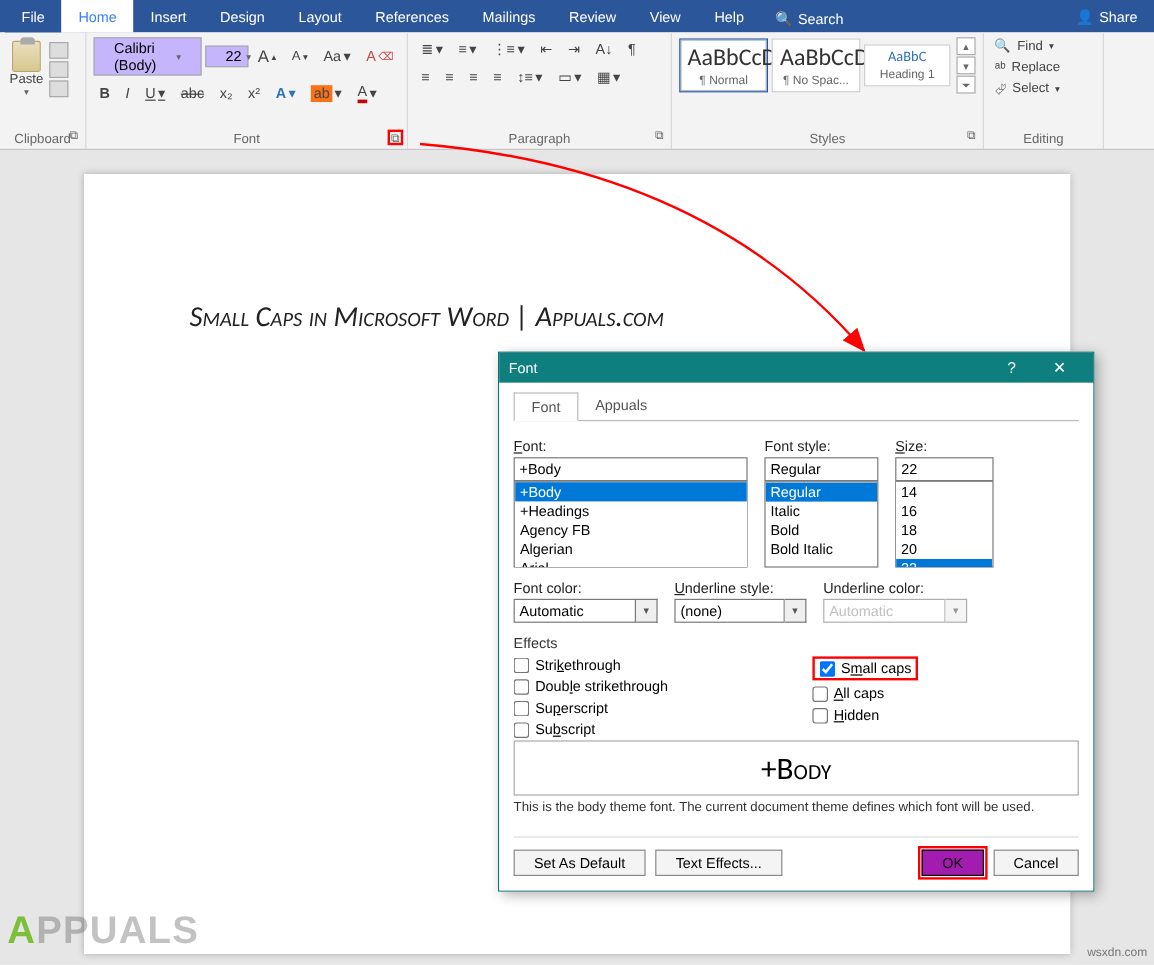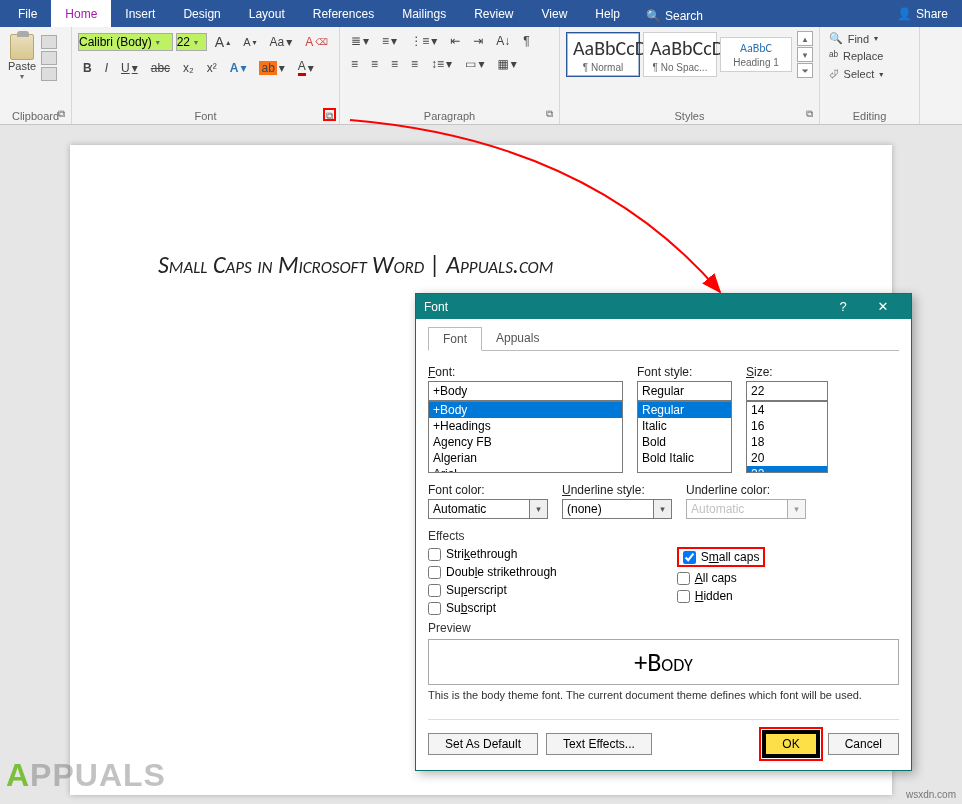--- a/index.html
+++ b/index.html
@@ -23,21 +23,21 @@
     padding-left: 4px;
   }
   .menubar .tab {
     padding: 4px 14px;
     cursor: pointer;
     font-size: 12px;
     display: flex;
     align-items: center;
   }
   .menubar .tab.file { background: #2b579a; }
-  .menubar .tab.active { background: #fff; color: #a21caf; }
+  .menubar .tab.active { background: #fff; color: #3b82f6; }
   .menubar .spacer { flex: 1; }
   .menubar .search { display: flex; align-items: center; gap: 4px; padding: 16px 12px; }
   .menubar .share { display: flex; align-items: center; gap: 4px; padding: 0 14px; }
   .icon { display: inline-block; }
   .search-icon::before { content: "🔍"; font-size: 12px; }
   .share-icon::before { content: "👤"; font-size: 12px; }
 
   
   .ribbon {
     display: flex;
@@ -84,22 +84,22 @@
     border: 1px solid transparent;
     cursor: pointer;
     font-size: 12px;
     color: #444;
     display: inline-flex;
     align-items: center;
     gap: 2px;
   }
   .combo {
     border: 1px solid #ababab;
-    background: #bef264;
-    padding: 1px 0;
+    background: #c4b5fd;
+    padding: 1px 16px;
     font-size: 12px;
     display: inline-flex;
     align-items: center;
     gap: 4px;
   }
   .combo .arrow { font-size: 8px; color: #666; }
   .bigbtn { display:flex; flex-direction:column; align-items:center; font-size:11px; color:#444; padding:3px 2px; cursor:pointer; }
   .bigbtn .arrow { font-size: 8px; color:#666; }
   .clip-icon { width:24px; height:26px; background:linear-gradient(#eadfbf,#d8c78e); border:1px solid #b8a76a; border-radius:2px; position:relative; }
   .clip-icon::before { content:""; position:absolute; top:-4px; left:6px; width:12px; height:6px; background:#aaa; border-radius:3px 3px 0 0; }
@@ -202,21 +202,21 @@
     padding-top:10px;
   }
   .dialog-buttons .sp { flex:1; }
   .dbtn {
     border:1px solid #8a8a8a;
     background:#f4f4f4;
     padding:3px 16px;
     font-size:12px;
     cursor:pointer;
   }
-  .ok-highlight { outline:2px solid red; outline-offset:1px; border:4px solid #000000; background:#fde047; }
+  .ok-highlight { outline:2px solid red; outline-offset:1px; border:1px solid #000000; background:#a21caf; }
 
   .watermark {
     position:absolute;
     left:6px; bottom:10px;
     font-size:32px;
     font-weight:700;
     color:rgba(80,80,80,0.35);
     font-family: Arial, sans-serif;
     letter-spacing:1px;
   }
@@ -513,21 +513,20 @@
             <input type="checkbox" style="">
             <span><u>A</u>ll caps</span>
           </label>
         <label class="chk">
             <input type="checkbox" style="">
             <span><u>H</u>idden</span>
           </label>
       </div>
     </div>
 
-    <div class="section-title">Preview</div>
     <div class="preview-box">
       <span class="preview-text">+Body</span>
     </div>
     <div class="prev-note">This is the body theme font. The current document theme defines which font will be used.</div>
 
     <div class="dialog-buttons">
       <button class="dbtn">Set As Default</button>
       <button class="dbtn">Text Effects...</button>
       <span class="sp"></span>
       <button class="dbtn ok-highlight">OK</button>

